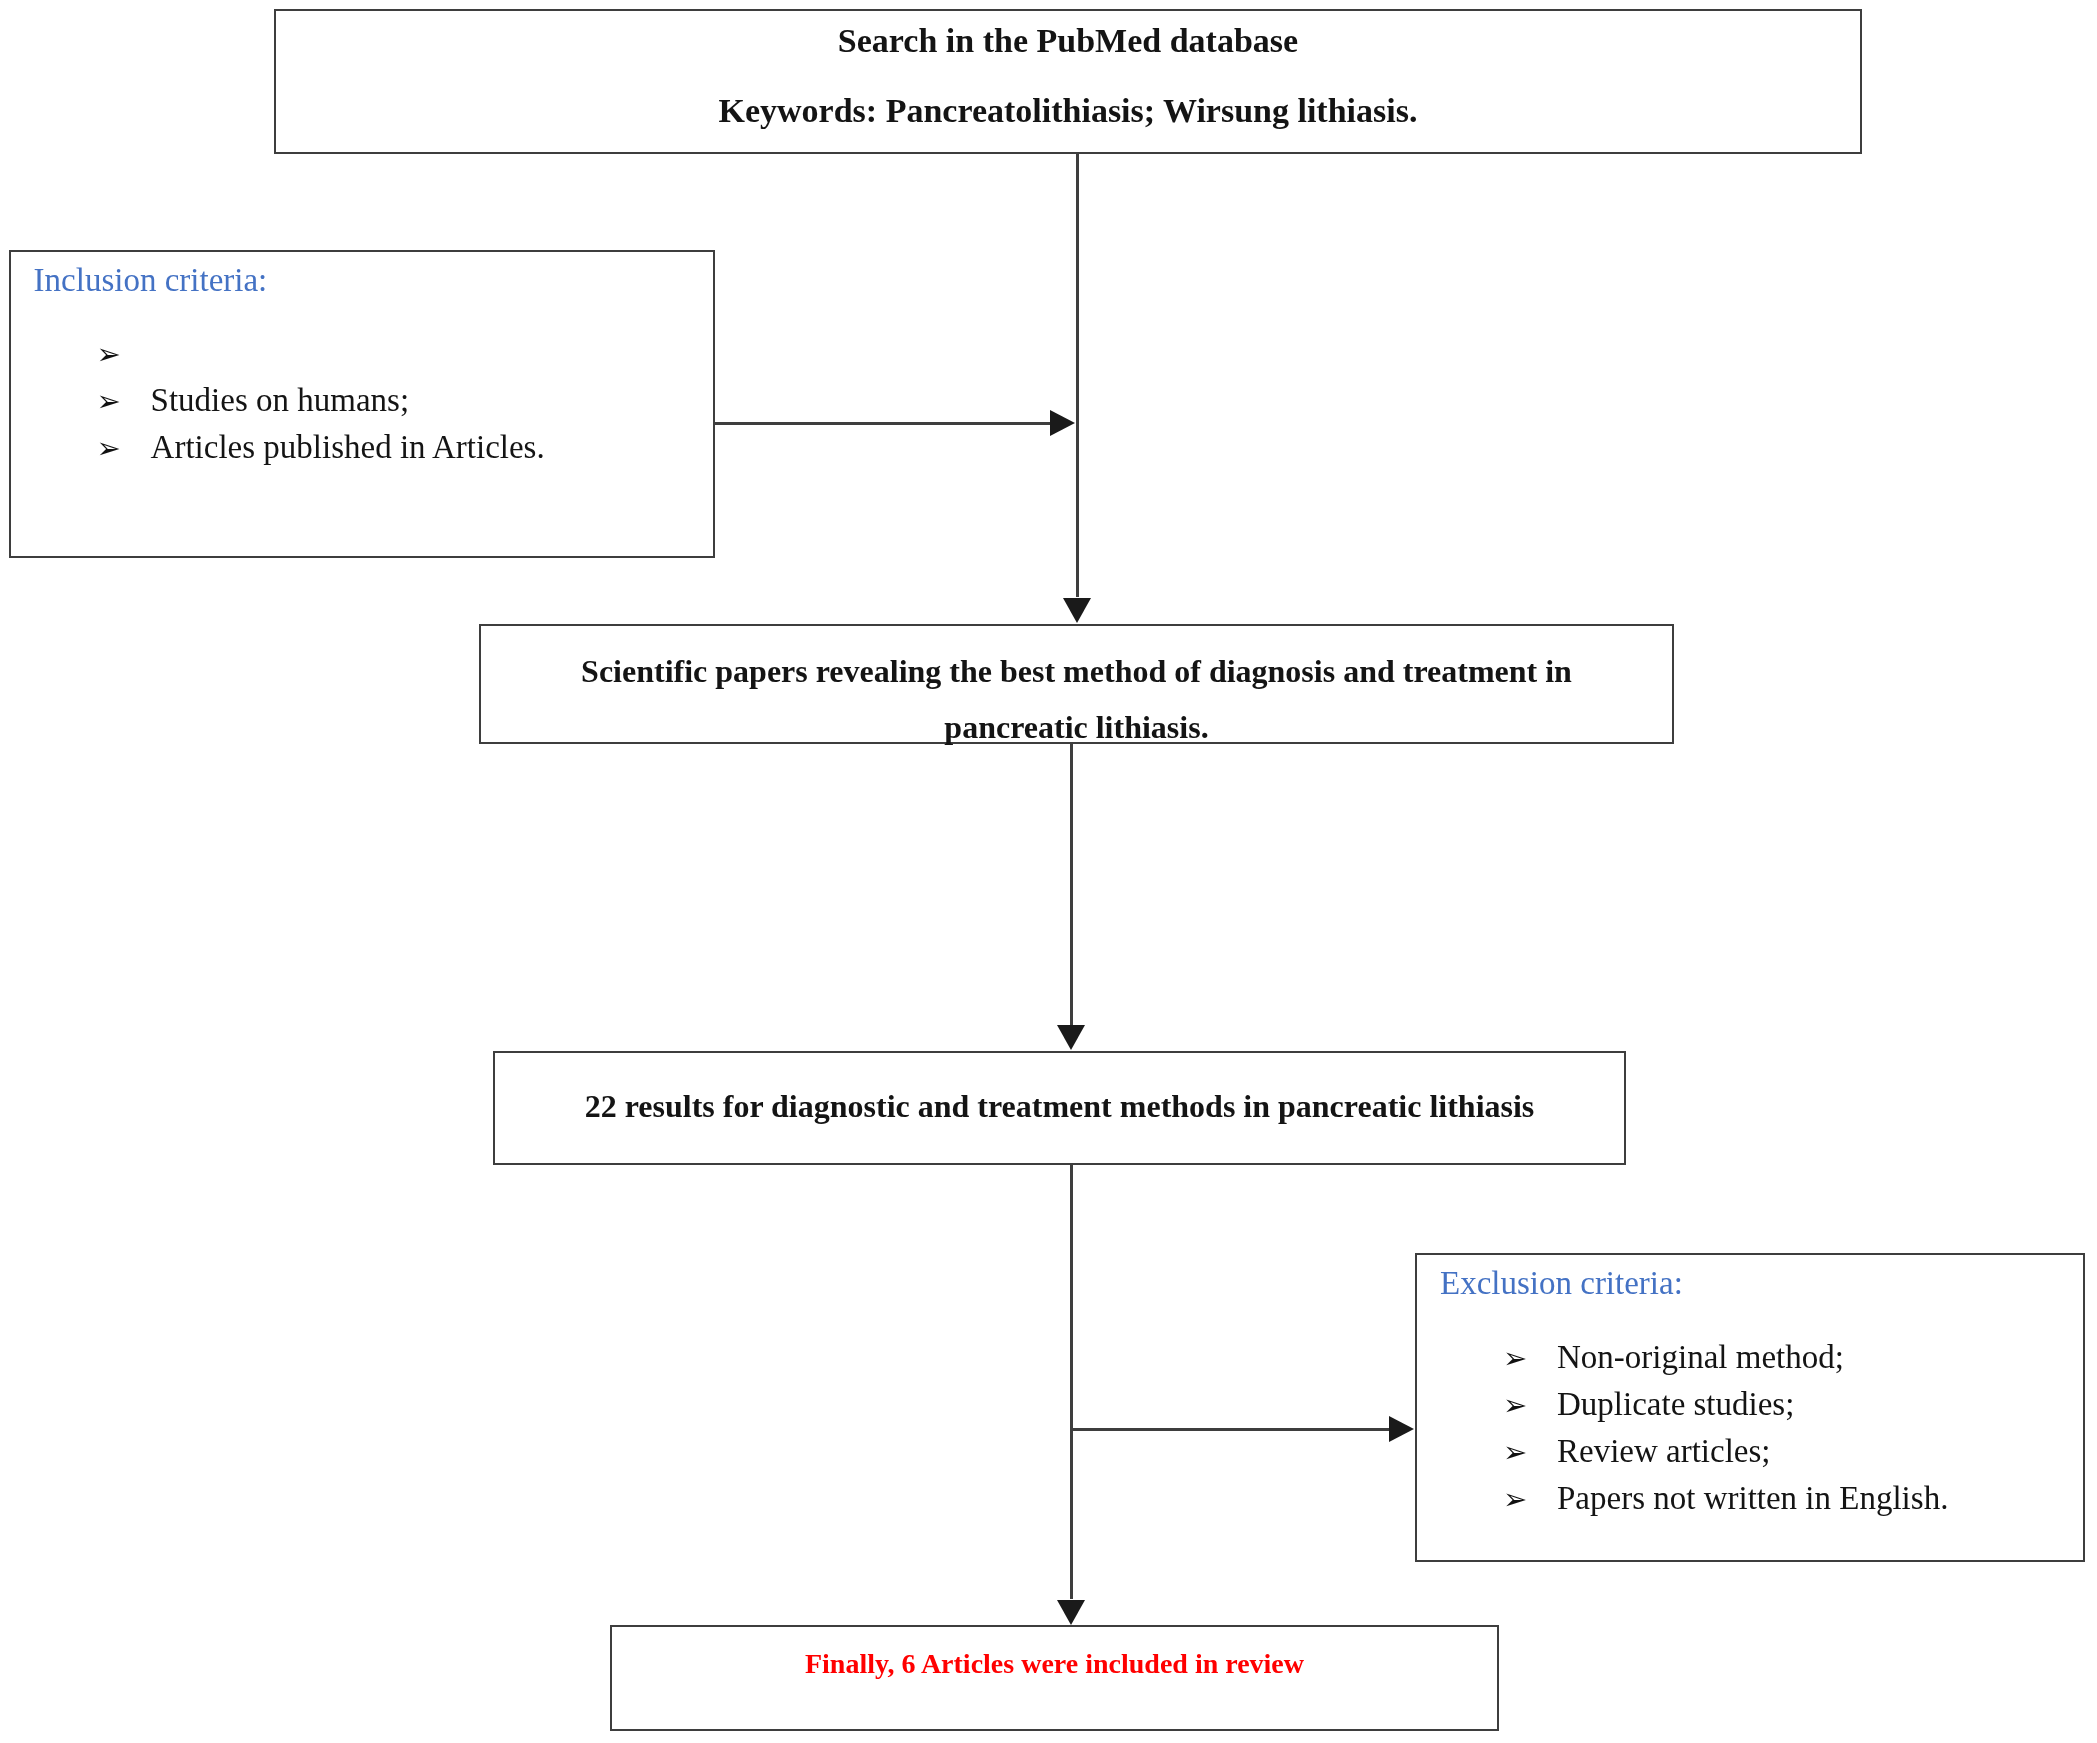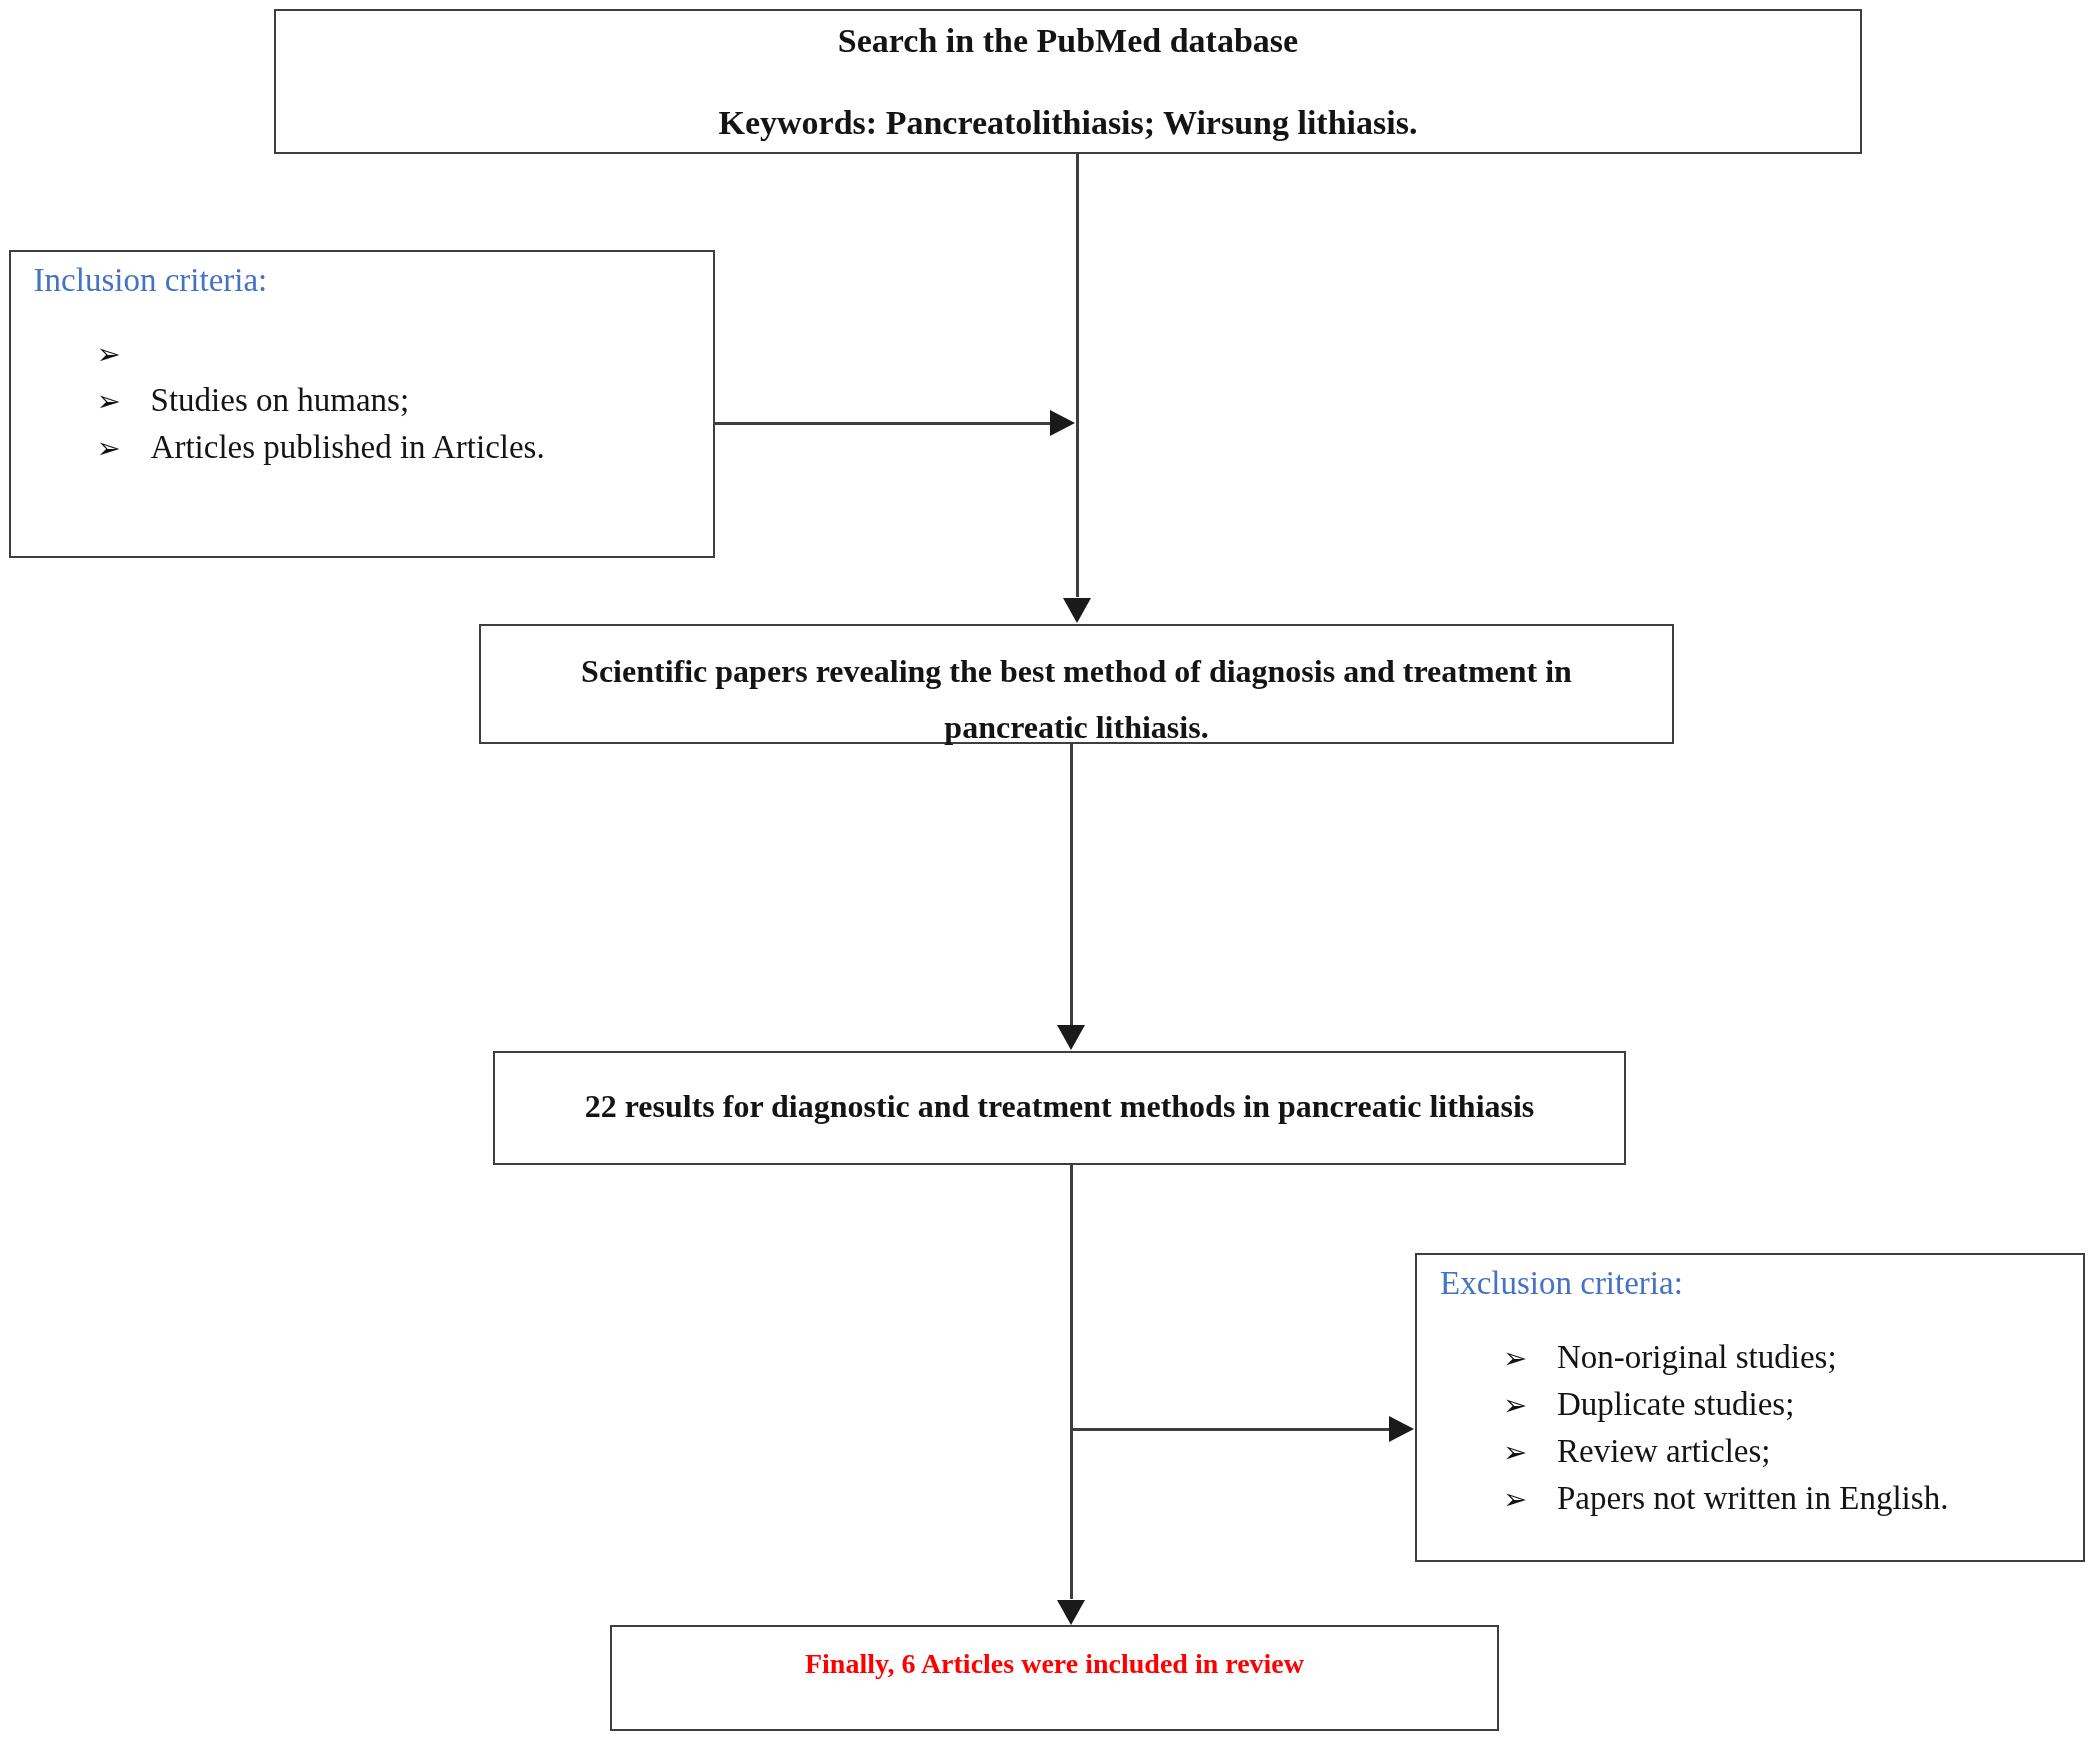--- a/index.html
+++ b/index.html
@@ -19,21 +19,21 @@
     overflow:hidden;
   }
   .fbox{
     position:absolute;background:#ffffff;
     border:2px solid var(--line);
     box-sizing:border-box;
   }
   
   .box-top{left:274px;top:8.6px;width:1588px;height:145px;text-align:center;}
   .box-top p{margin:0;font-weight:bold;font-size:34px;line-height:41px;}
-  .box-top p.second{margin-top:41px;}
+  .box-top p.second{margin-top:29px;}
   .box-top{padding-top:9.3px;}
 
   .box-inclusion{left:8.6px;top:250px;width:706px;height:308px;padding:8px 13.2px 0 23px;}
   .box-exclusion{left:1415px;top:1253px;width:670px;height:309px;padding:8px 13.2px 0 23px;}
   .criteria-title{
     margin:0;font-size:33px;line-height:40px;font-weight:normal;
     color:var(--criteria-title);
   }
   ul.criteria-list{list-style:none;margin:31px 0 0 0;padding:0;}
   ul.criteria-list li{
@@ -113,21 +113,21 @@
 
   <div class="fbox box-results">
     <p>22 results for diagnostic and treatment methods in pancreatic lithiasis</p>
   </div>
 
   <div class="fbox box-exclusion">
     <p class="criteria-title">Exclusion criteria:</p>
     <ul class="criteria-list">
       <li>
         <span class="bullet">➢</span>
-        <span>Non-original studies;</span>
+        <span>Non-original method;</span>
       </li>
       <li>
         <span class="bullet">➢</span>
         <span>Duplicate studies;</span>
       </li>
       <li>
         <span class="bullet">➢</span>
         <span>Review articles;</span>
       </li>
       <li>

